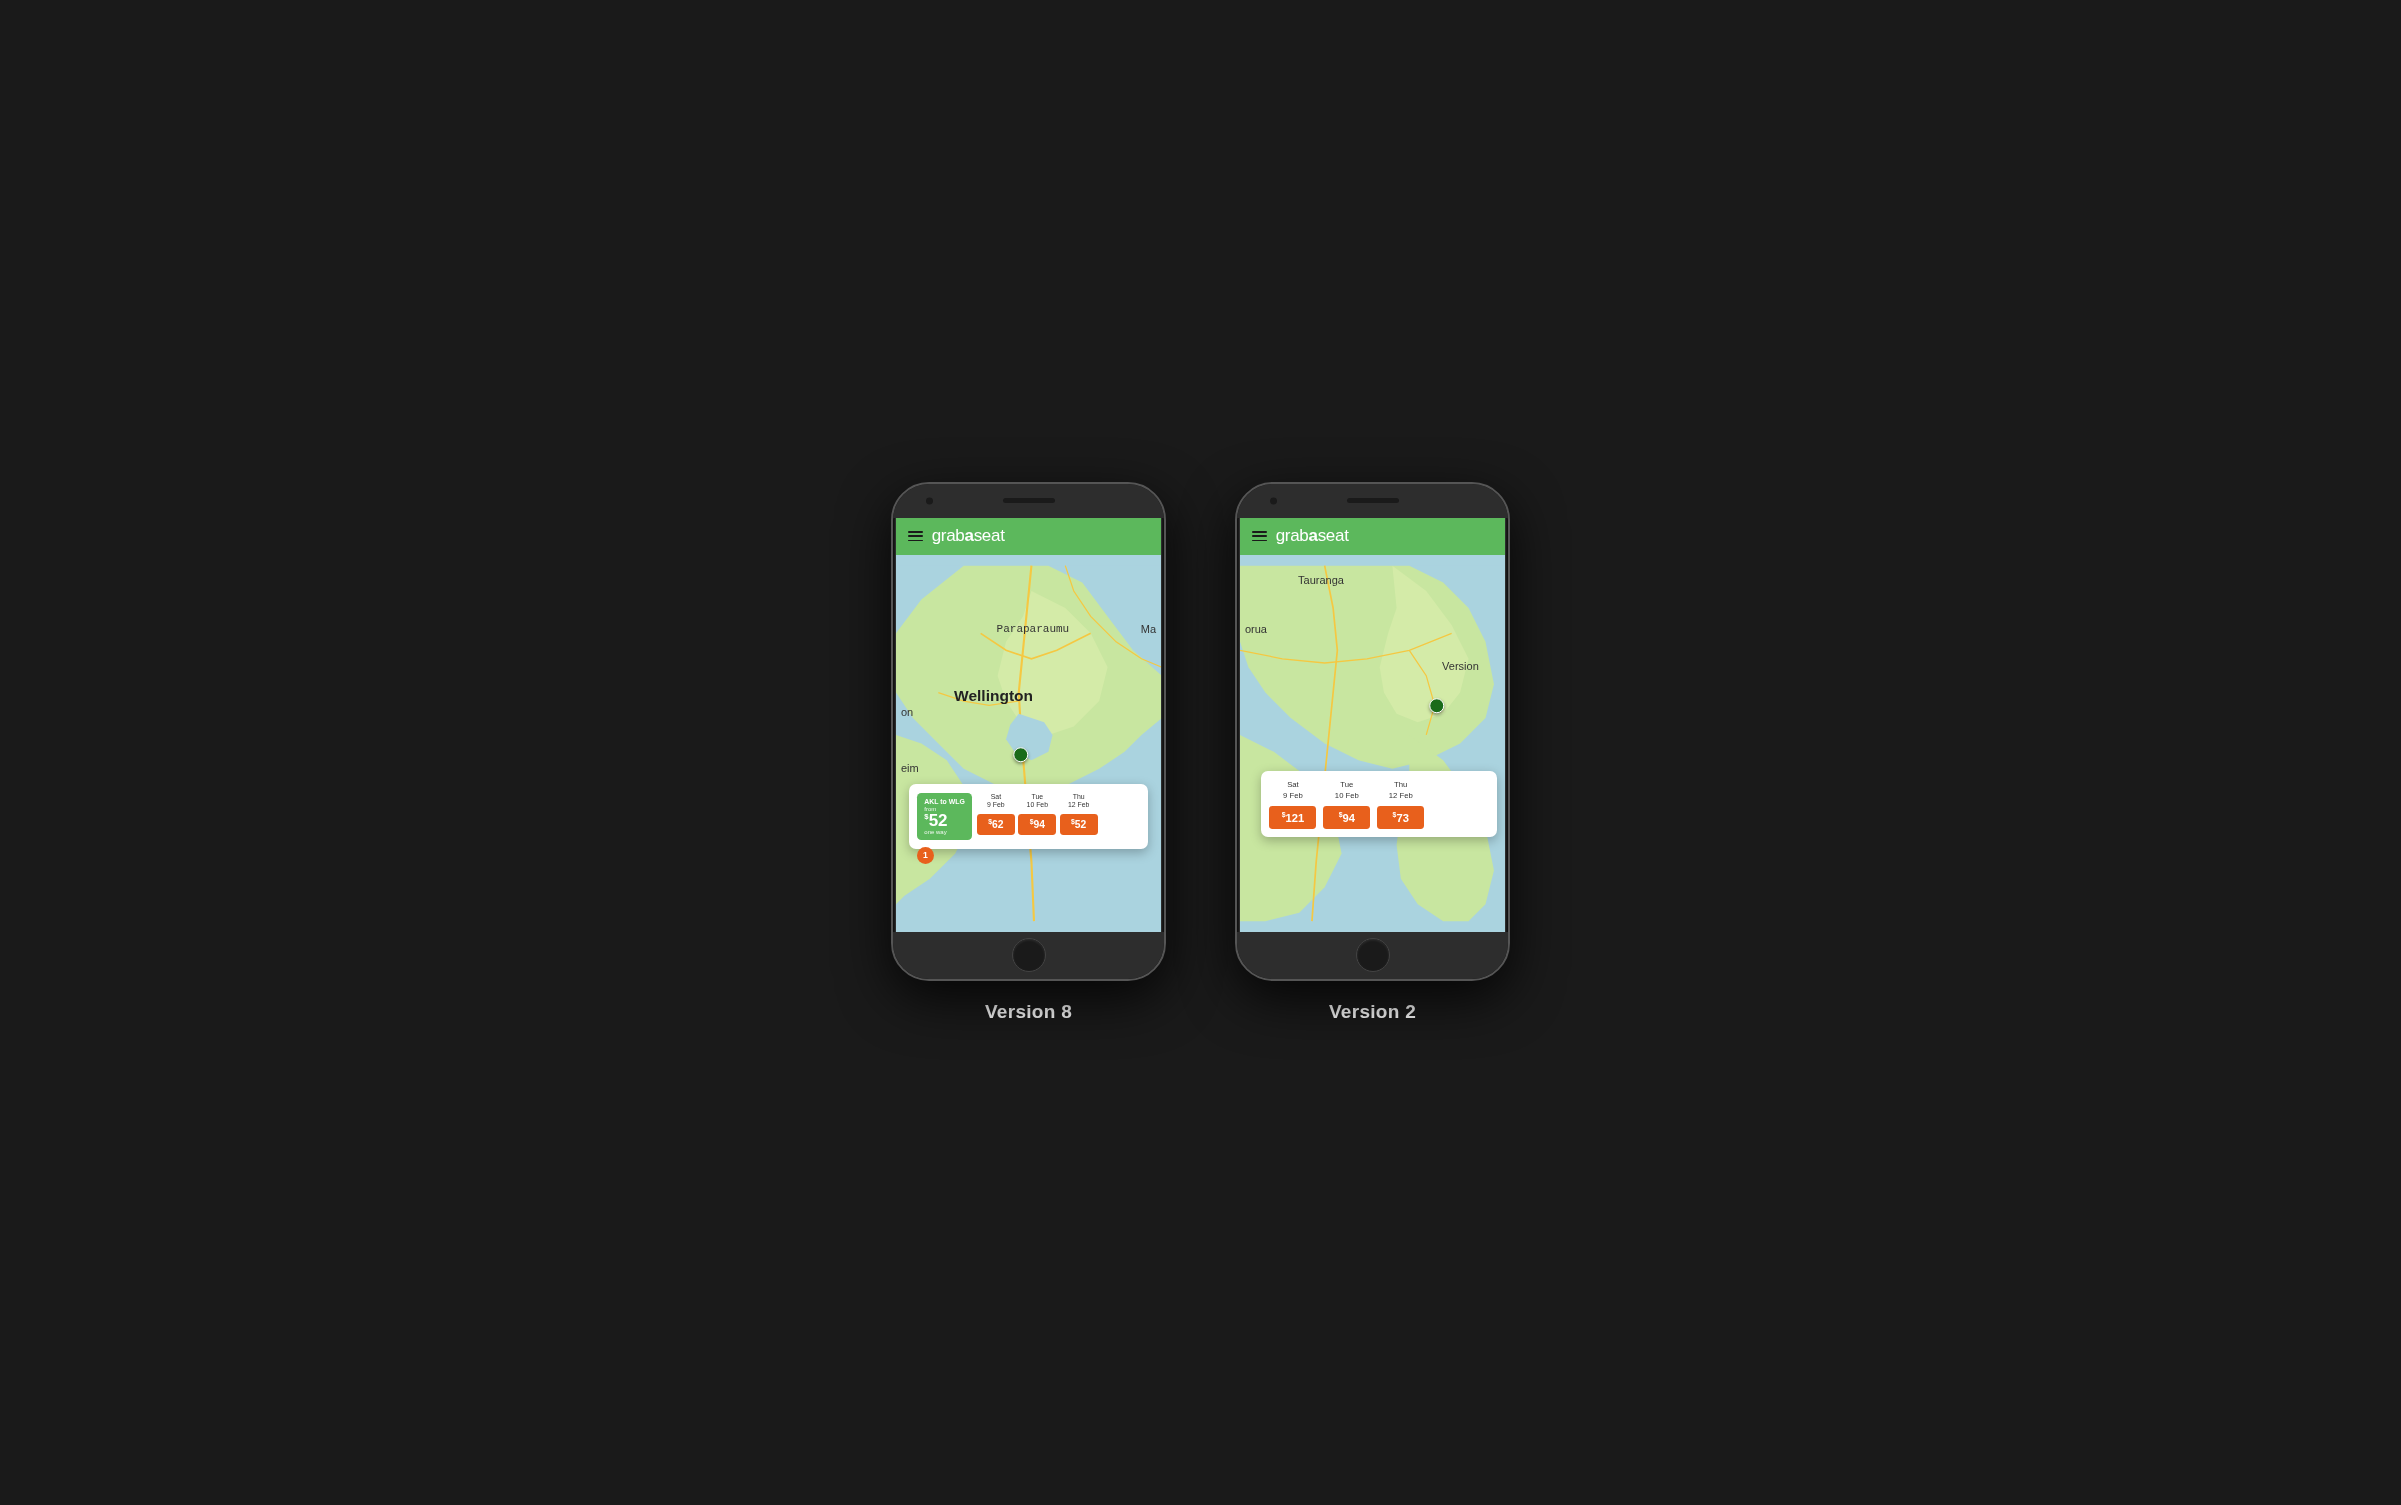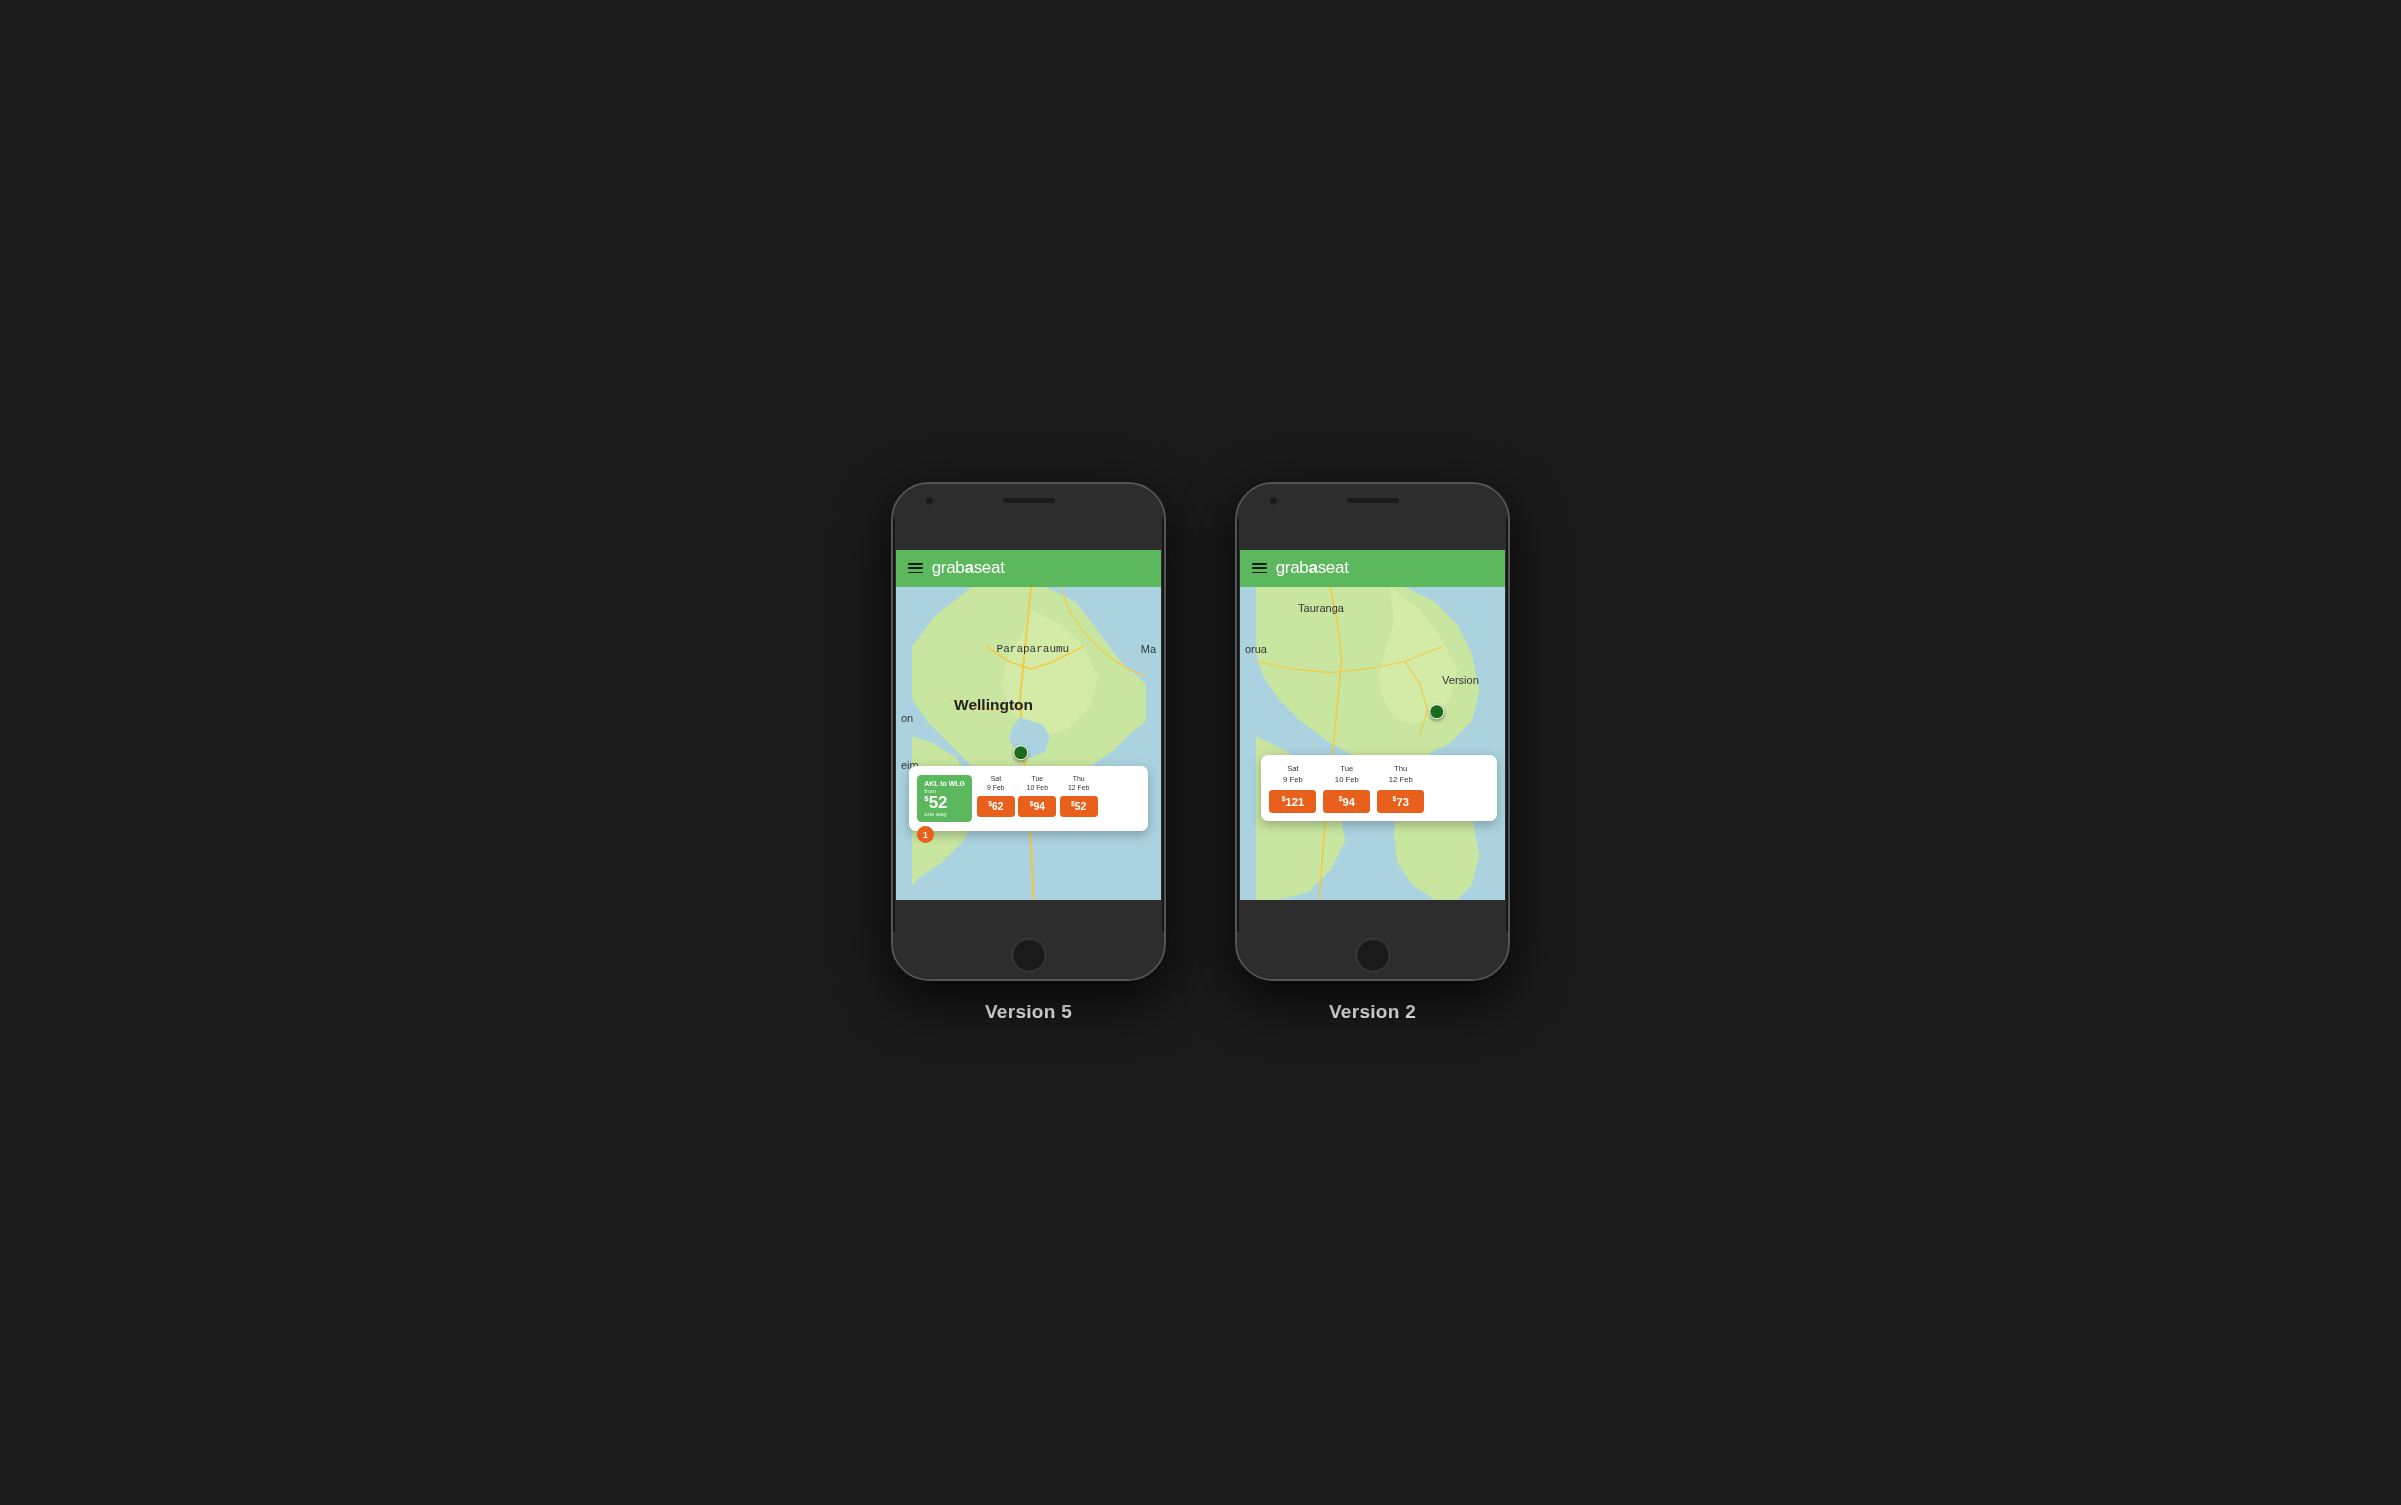--- a/index.html
+++ b/index.html
@@ -54,21 +54,20 @@
       box-shadow:
         inset 0 0 0 1.7px #111,
         0 17px 52px rgba(0,0,0,0.8),
         inset 0 0.9px 0 rgba(255,255,255,0.15);
       position: relative;
       display: flex;
       flex-direction: column;
       align-items: center;
       padding: 0;
       overflow: hidden;
-      gap: 32px;
     }
 
     
     .phone-top-bar {
       width: 100%;
       height: 34px;
       background: #2d2d2d;
       position: relative;
       display: flex;
       justify-content: center;
@@ -464,21 +463,21 @@
 
             <div class="notification-badge" style="bottom:18%; left:8%;">1</div>
           </div>
         </div>
 
         <div class="phone-bottom-bar">
           <div class="home-button"></div>
         </div>
       </div>
 
-      <div class="phone-label">Version 5</div>
+      <div class="phone-label">Version 8</div>
     </div>
 
     <div class="phone-wrapper">
       <div class="phone-frame">
 
         <div class="side-button" style="top:86px;"></div>
         <div class="side-button-left" style="top:69px;"></div>
         <div class="side-button-left" style="top:108px;"></div>
         <div class="side-button-left" style="top:142px;"></div>
 

